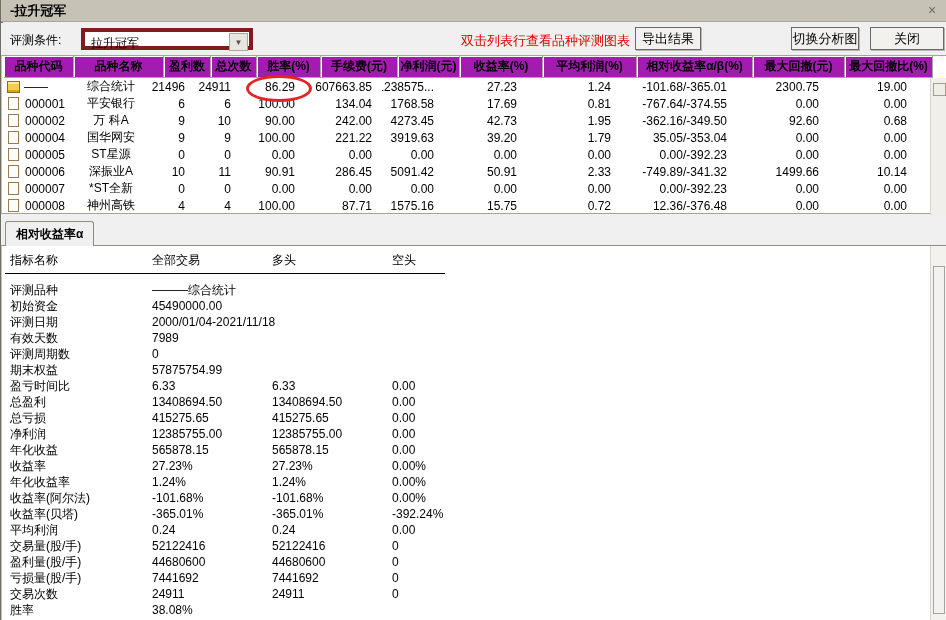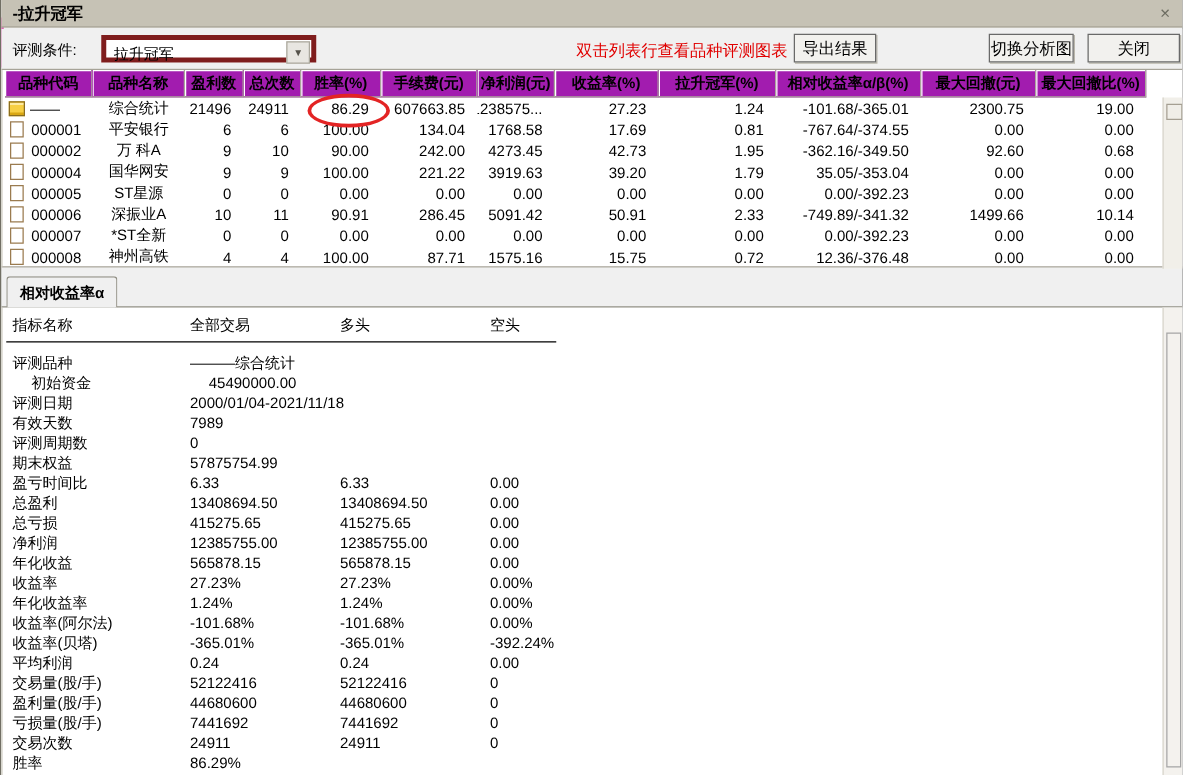--- a/index.html
+++ b/index.html
@@ -124,28 +124,28 @@
     </div>
     <span class="hint">双击列表行查看品种评测图表</span>
     <button class="btn btn-export">导出结果</button>
     <button class="btn btn-switch">切换分析图</button>
     <button class="btn btn-close">关闭</button>
   </div>
 
   <div class="grid">
     <div class="grid-header" id="grid-header">
         <span class="hcell" style="width: 70px;">品种代码</span>
-        <span class="hcell" style="width: 74px;">品种名称</span>
+        <span class="hcell" style="width: 90px;">品种名称</span>
         <span class="hcell" style="width: 47px;">盈利数</span>
         <span class="hcell" style="width: 46px;">总次数</span>
         <span class="hcell" style="width: 64px;">胜率(%)</span>
         <span class="hcell" style="width: 77px;">手续费(元)</span>
         <span class="hcell" style="width: 62px;">净利润(元)</span>
         <span class="hcell" style="width: 83px;">收益率(%)</span>
-        <span class="hcell" style="width: 94px;">拉升冠军(%)</span>
+        <span class="hcell" style="width: 94px;">平均利润(%)</span>
         <span class="hcell" style="width: 116px;">相对收益率α/β(%)</span>
         <span class="hcell" style="width: 92px;">最大回撤(元)</span>
         <span class="hcell" style="width: 88px;">最大回撤比(%)</span>
       </div>
     <div class="grid-body" id="grid-body">
         <div class="trow">
           <span class="tcell left" style="width: 70px;"><span class="icon-summary"></span>——</span>
           <span class="tcell center" style="width: 74px;">综合统计</span>
           <span class="tcell right" style="width: 47px;">21496</span>
           <span class="tcell right" style="width: 46px;">24911</span>
@@ -276,21 +276,21 @@
       </div>
     <div class="detail-underline"></div>
     <div class="detail-body" id="detail-body">
         <div class="drow">
           <span class="dcell" style="width: 147px; padding-left: 5px;">评测品种</span>
           <span class="dcell" style="width: 120px; padding-left: 0px;">———综合统计</span>
           <span class="dcell" style="width: 120px; padding-left: 0px;"></span>
           <span class="dcell" style="width: 140px; padding-left: 0px;"></span>
         </div>
         <div class="drow">
-          <span class="dcell" style="width: 147px; padding-left: 5px; margin-left: 15px;">初始资金</span>
+          <span class="dcell" style="width: 147px; padding-left: 5px;">初始资金</span>
           <span class="dcell" style="width: 120px; padding-left: 0px;">45490000.00</span>
           <span class="dcell" style="width: 120px; padding-left: 0px;"></span>
           <span class="dcell" style="width: 140px; padding-left: 0px;"></span>
         </div>
         <div class="drow">
           <span class="dcell" style="width: 147px; padding-left: 5px;">评测日期</span>
           <span class="dcell" style="width: 120px; padding-left: 0px;">2000/01/04-2021/11/18</span>
           <span class="dcell" style="width: 120px; padding-left: 0px;"></span>
           <span class="dcell" style="width: 140px; padding-left: 0px;"></span>
         </div>
@@ -391,21 +391,21 @@
           <span class="dcell" style="width: 140px; padding-left: 0px;">0</span>
         </div>
         <div class="drow">
           <span class="dcell" style="width: 147px; padding-left: 5px;">交易次数</span>
           <span class="dcell" style="width: 120px; padding-left: 0px;">24911</span>
           <span class="dcell" style="width: 120px; padding-left: 0px;">24911</span>
           <span class="dcell" style="width: 140px; padding-left: 0px;">0</span>
         </div>
         <div class="drow">
           <span class="dcell" style="width: 147px; padding-left: 5px;">胜率</span>
-          <span class="dcell" style="width: 120px; padding-left: 0px;">86.29%</span>
+          <span class="dcell" style="width: 120px; padding-left: 0px;">38.08%</span>
           <span class="dcell" style="width: 120px; padding-left: 0px;"></span>
           <span class="dcell" style="width: 140px; padding-left: 0px;"></span>
         </div>
       </div>
     <div class="vscroll2">
       <div class="vthumb2"></div>
     </div>
   </div>
 </div>
 

